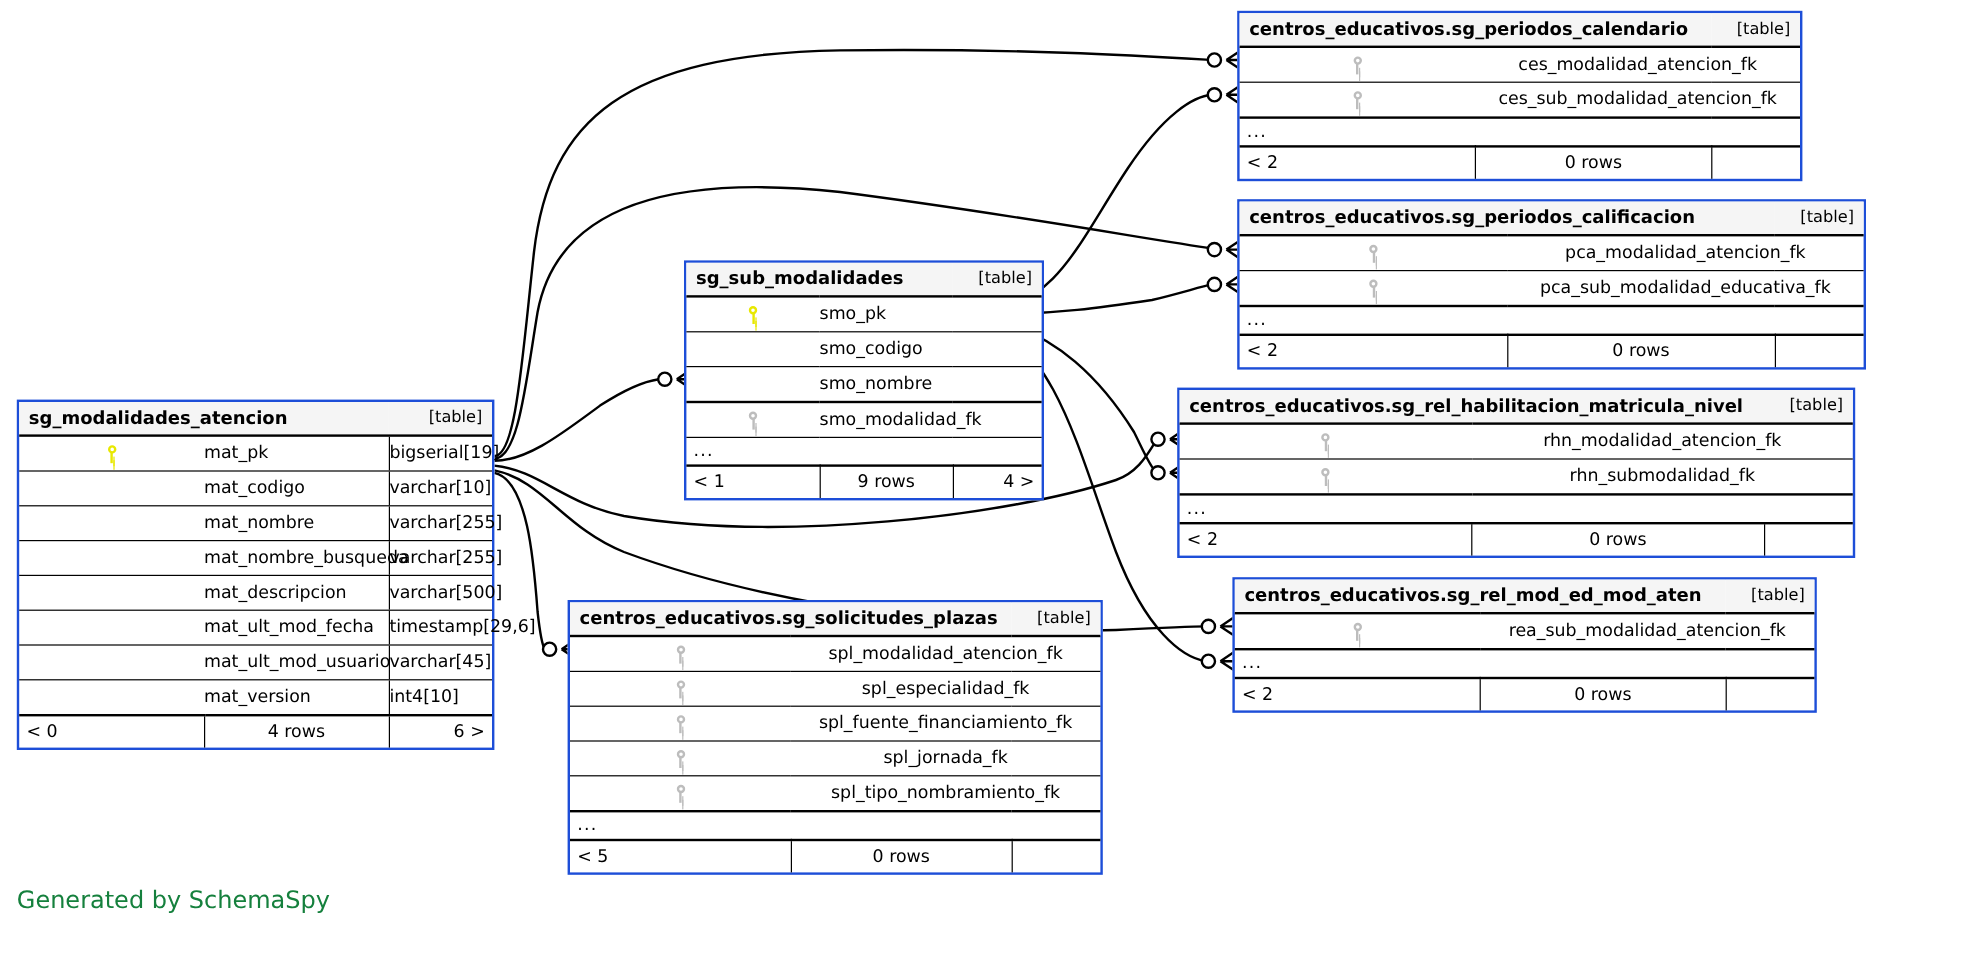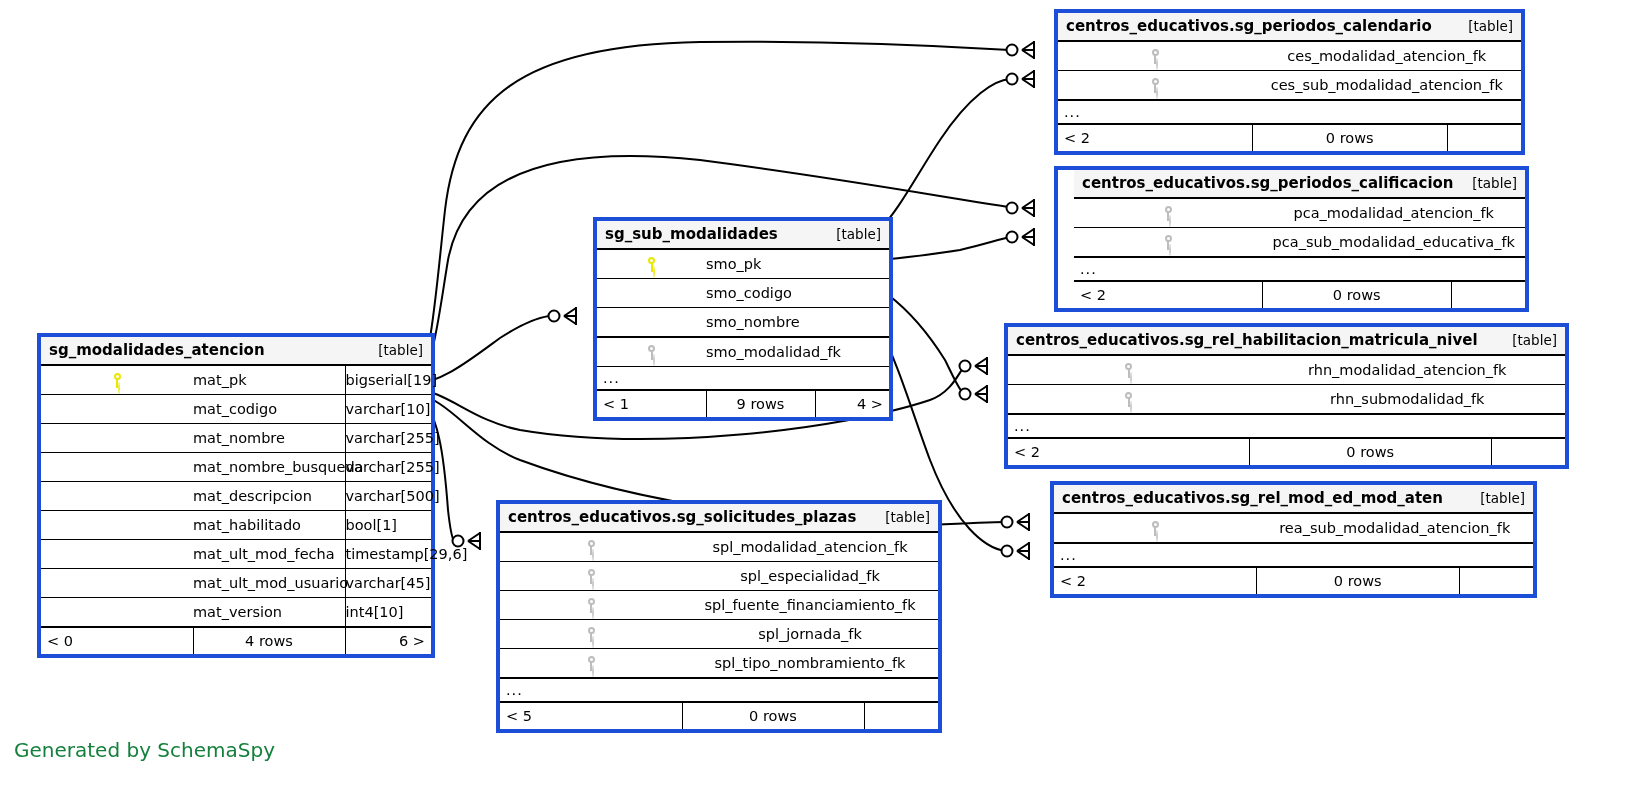--- a/index.html
+++ b/index.html
@@ -19,24 +19,23 @@
     position: absolute;
     left: 0;
     top: 0;
     width: 1635px;
     height: 801px;
     pointer-events: none;
   }
   .tbl {
     position: absolute;
     box-sizing: border-box;
-    border: 4px solid #1d4ed8;
+    border: 2px solid #1d4ed8;
     background: #ffffff;
     border-collapse: collapse;
-    margin-left: 23px;
   }
   .tbl table {
     border-collapse: collapse;
     width: 100%;
     table-layout: fixed;
   }
   .thead-row td {
     background: #f5f5f5;
     border-bottom: 2px solid #000000;
     padding: 4px 8px 5px 8px;
@@ -218,25 +217,20 @@
         <td class="namecell">mat_nombre_busqueda</td>
         <td class="typecell">varchar[255]</td>
       </tr>
       <tr class="col-row">
         <td class="keycell"></td>
         <td class="namecell">mat_descripcion</td>
         <td class="typecell">varchar[500]</td>
       </tr>
       <tr class="col-row">
         <td class="keycell"></td>
-        <td class="namecell">mat_habilitado</td>
-        <td class="typecell">bool[1]</td>
-      </tr>
-      <tr class="col-row">
-        <td class="keycell"></td>
         <td class="namecell">mat_ult_mod_fecha</td>
         <td class="typecell">timestamp[29,6]</td>
       </tr>
       <tr class="col-row">
         <td class="keycell"></td>
         <td class="namecell">mat_ult_mod_usuario</td>
         <td class="typecell">varchar[45]</td>
       </tr>
       <tr class="col-row thick">
         <td class="keycell"></td>
@@ -307,21 +301,21 @@
       </tr>
       <tr class="foot-row">
         <td class="foot-l" style="width:155px;">&lt; 2</td>
         <td class="foot-c">0 rows</td>
         <td class="foot-r" style="width:135px;"></td>
       </tr>
     </tbody>
       </table>
   </div>
 
-  <div class="tbl" style="left:1031px; top:166px; width:475px;padding-left:16px;">
+  <div class="tbl" style="left:1031px; top:166px; width:524px;">
     <table>
       <tbody>
           <tr class="thead-row">
         <td colspan="2" class="tname">centros_educativos.sg_periodos_calificacion</td>
         <td class="ttag" style="width:58px;">[table]</td>
       </tr>
       <tr class="col-row">
         <td class="keycell"><span class="keyico fk"></span></td>
         <td class="namecell ctr" colspan="2">pca_modalidad_atencion_fk</td>
       </tr>

